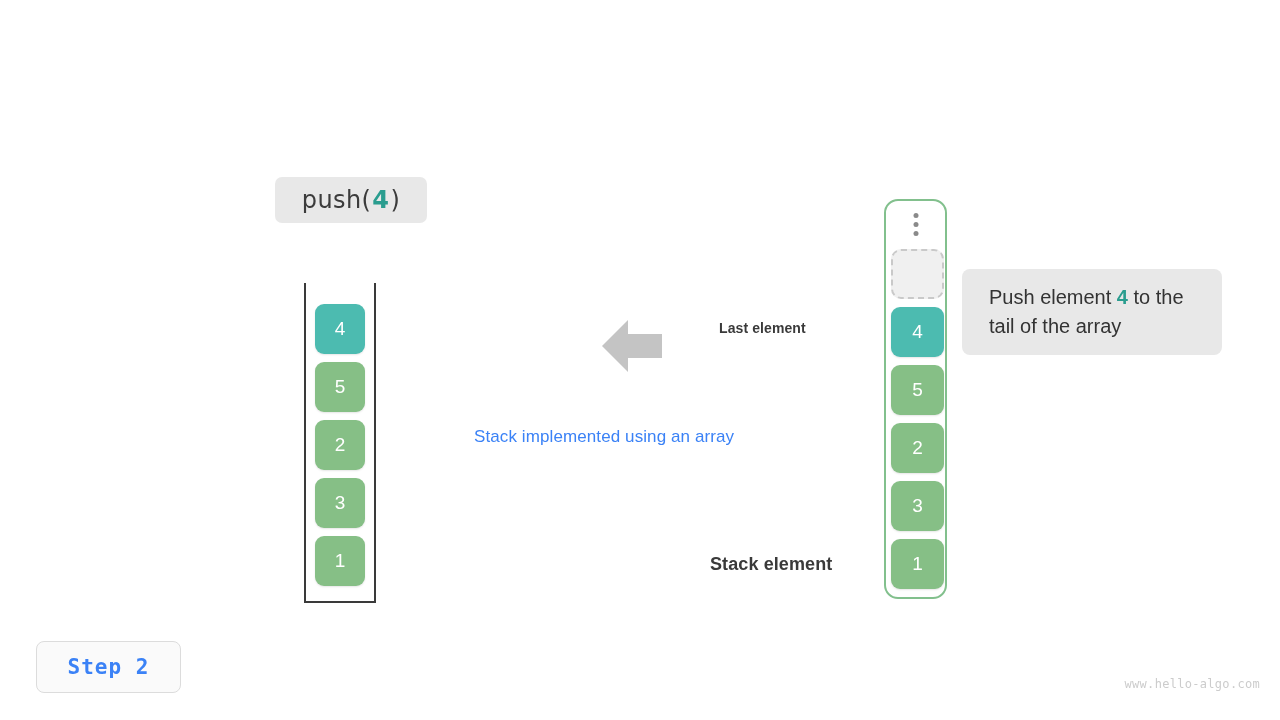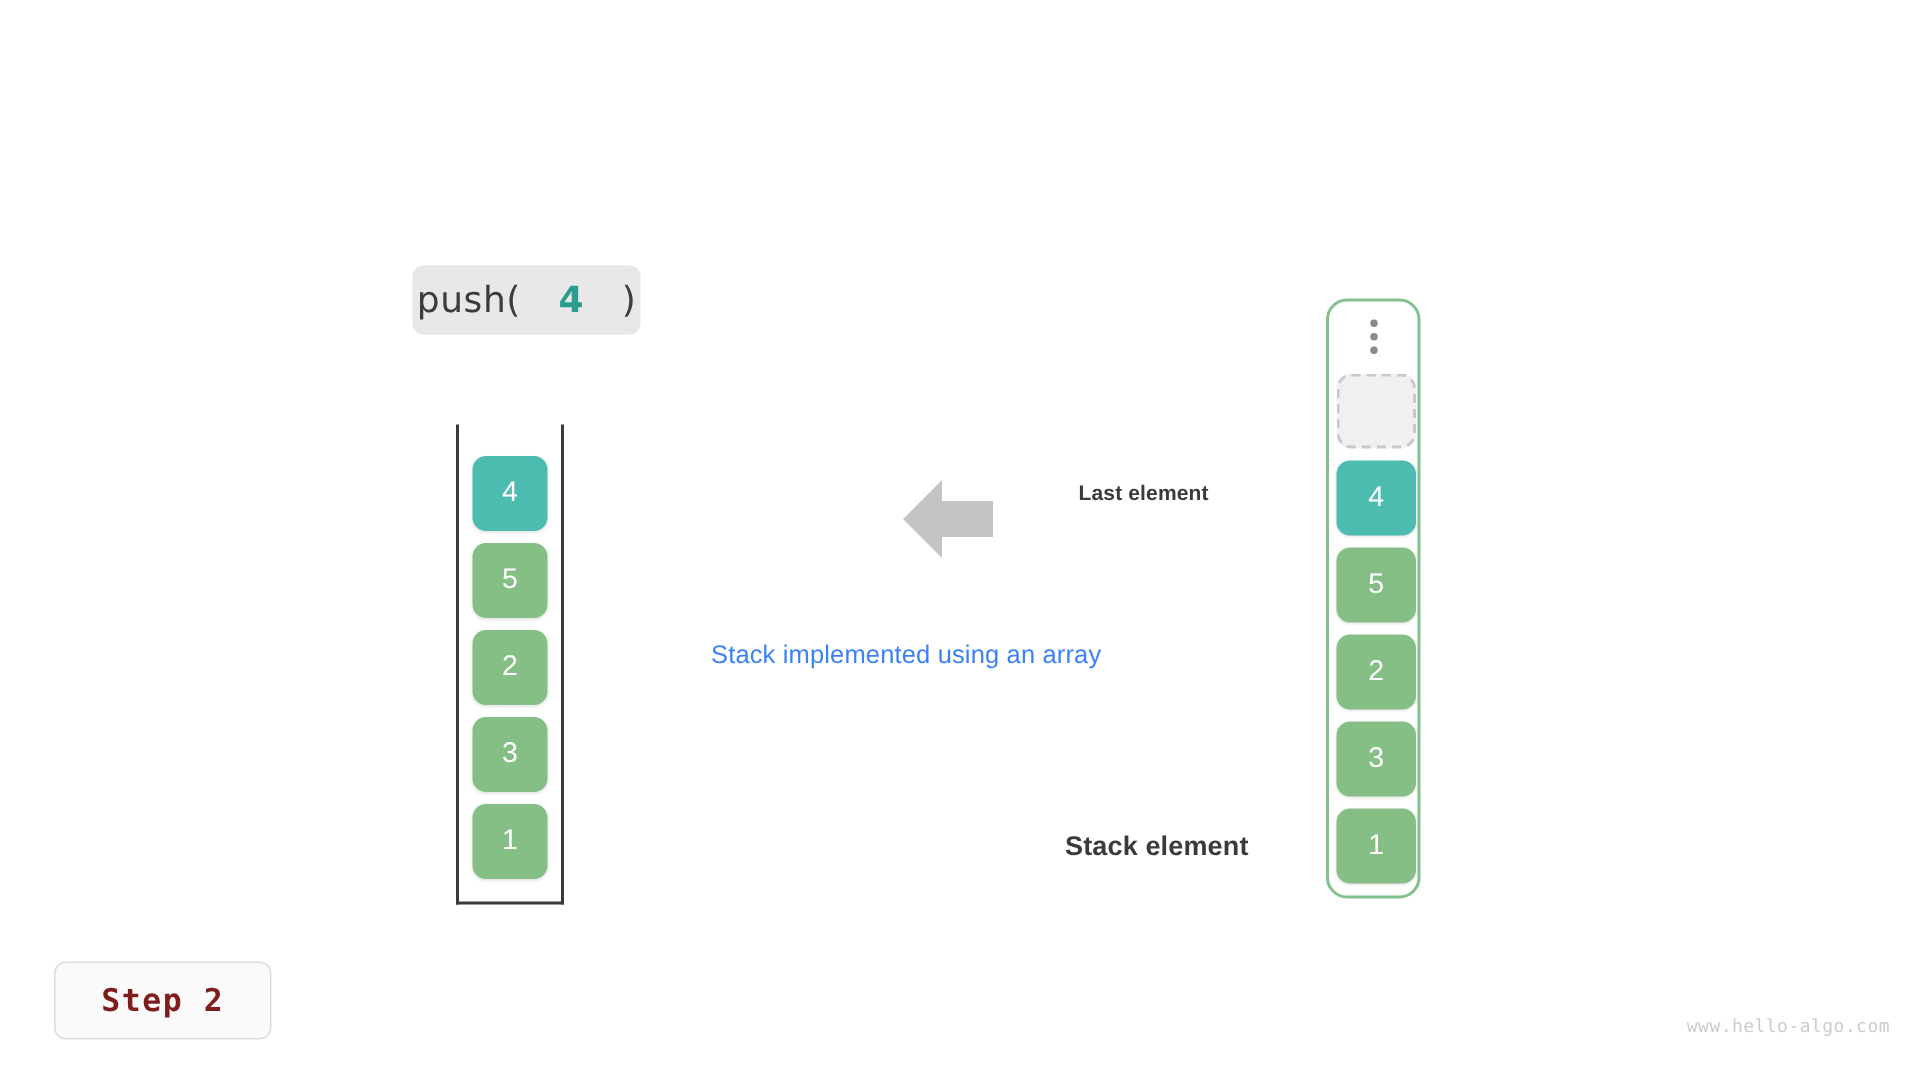--- a/index.html
+++ b/index.html
@@ -26,21 +26,20 @@
     height: 46px;
     background: #e8e8e8;
     border-radius: 7px;
     display: flex;
     align-items: center;
     justify-content: center;
     font-family: "DejaVu Sans", sans-serif;
     font-size: 24px;
     color: #3c3c3c;
     letter-spacing: 0.4px;
-    gap: 24px;
   }
   .op-label .op-arg {
     color: #2a9d8f;
     font-weight: 700;
     padding: 0 1px;
   }
 
   
   .stack-wrap {
     position: absolute;
@@ -198,21 +197,21 @@
     height: 52px;
     background: #fafafa;
     border: 1px solid #dcdcdc;
     border-radius: 8px;
     display: flex;
     align-items: center;
     justify-content: center;
     font-family: "DejaVu Sans Mono", monospace;
     font-size: 21px;
     font-weight: 700;
-    color: #7f1d1d;
+    color: #3b82f6;
     letter-spacing: 1px;
   }
 
   
   .watermark {
     position: absolute;
     right: 20px;
     top: 677px;
     font-family: "DejaVu Sans Mono", monospace;
     font-size: 12px;
@@ -261,18 +260,23 @@
     <div class="array-cells">
       <div class="slot-empty"></div>
       <div class="cell teal">4</div>
       <div class="cell green">5</div>
       <div class="cell green">2</div>
       <div class="cell green">3</div>
       <div class="cell green">1</div>
     </div>
   </div>
 
+  <div class="tooltip">
+    <div>
+      <span>Push element </span><span class="hl">4</span><span> to the tail of the array</span>
+    </div>
+  </div>
 
   <div class="step-badge">Step 2</div>
 
   <div class="watermark">www.hello-algo.com</div>
 
 </div>
 
 </body></html>

